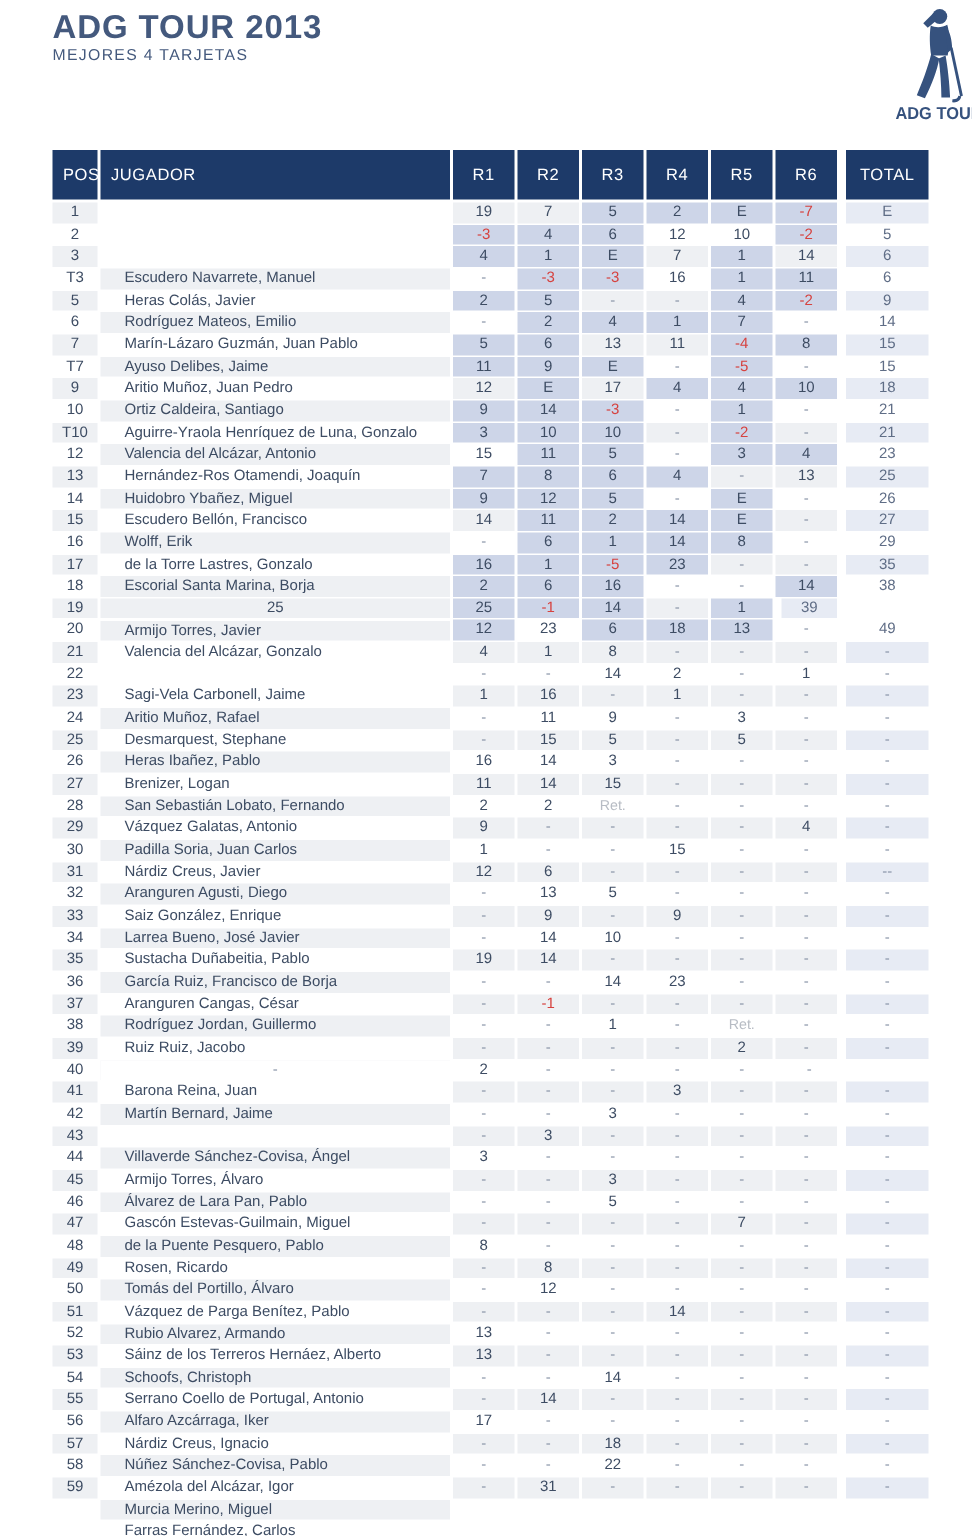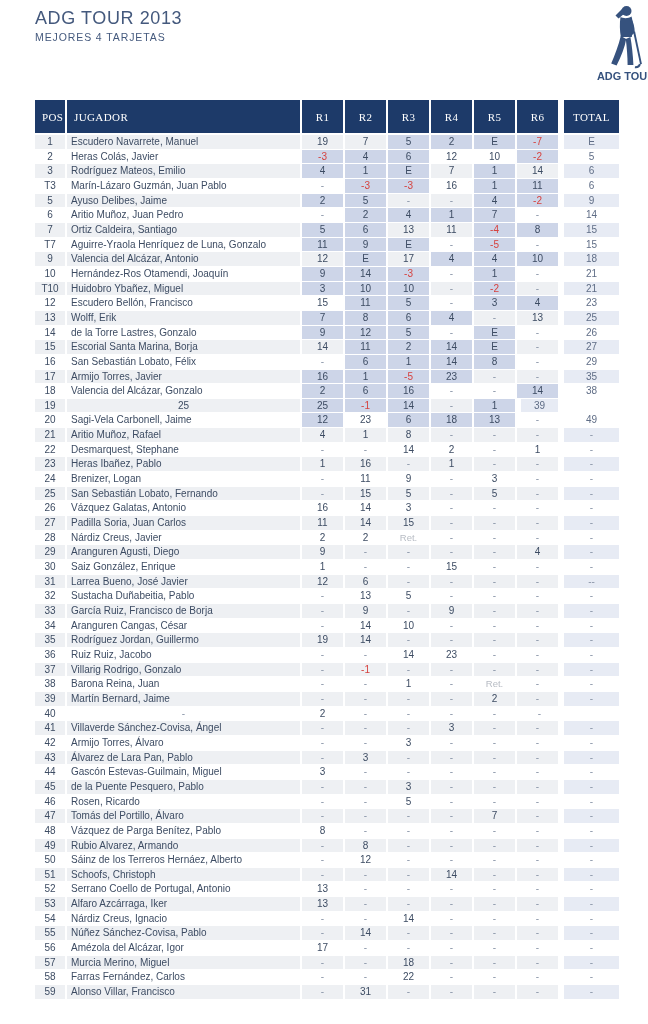--- a/index.html
+++ b/index.html
@@ -3,46 +3,46 @@
 <meta charset="utf-8">
 <style>
   html,body{margin:0;padding:0;}
   body{
     width:648px;height:1024px;position:relative;overflow:hidden;
     background:#ffffff;font-family:"Liberation Sans", sans-serif;
     -webkit-font-smoothing:antialiased;
   }
   
   .title-block{position:absolute;left:35px;top:7px;}
-  .page-title{font-size:18px;letter-spacing:.6px;color:var(--title,#44597d);font-weight:400;line-height:22px;}
+  .page-title{font-size:22px;letter-spacing:.6px;color:var(--title,#44597d);font-weight:700;line-height:22px;}
   .page-subtitle{font-size:10.5px;letter-spacing:.9px;color:var(--title,#44597d);font-weight:400;margin-top:2px;}
   .logo{position:absolute;left:592px;top:5px;width:68px;text-align:center;}
   .logo svg{display:block;margin:0 auto;}
   .logo-wordmark{font-size:11.5px;font-weight:700;color:var(--logo,#36527e);letter-spacing:0;transform:scaleX(.95);transform-origin:center;margin-top:1px;white-space:nowrap;}
   
   .results-table{position:absolute;left:35px;top:100px;width:590px;}
   .grid{display:grid;grid-template-columns:30px 233px 41px 41px 41px 41px 41px 41px 59px;column-gap:2px;}
-  .thead{height:32px;font-family:Liberation Serif, serif;}
+  .thead{height:32px;}
   .thead .hc{
     background:var(--navy,#1d3a69);color:#ffffff;font-size:11px;letter-spacing:.4px;
     display:flex;align-items:center;justify-content:center;height:33px;
   }
   .thead .hc.left{justify-content:flex-start;padding-left:7px;}
   .thead .hc.total-h{margin-left:4px;}
   .tbody{margin-top:3px;}
   .row{height:13.66px;margin-bottom:1px;}
   .c{
     font-size:10px;line-height:13.8px;height:13.66px;overflow:hidden;
     color:var(--text,#3d4c63);text-align:center;white-space:nowrap;
   }
   .row.odd .c{background:var(--rowAlt,#eef0f3);}
   .row.even .c{background:#ffffff;}
   .row.odd .c.total{background:var(--totalAlt,#e7ebf4);}
   .row.even .c.total{background:#ffffff;}
-  .c.name{text-align:left;padding-left:4px;}
+  .c.name{text-align:left;padding-left:16px;margin-top:44px;}
   .c.total{margin-left:4px;color:var(--totalText,#5f6d86);}
   .c.hl{background:var(--highlight,#cdd5e8) !important;}
   .c.neg{color:var(--red,#d6423f);}
   .c.dash{color:var(--muted,#8b96a9);}
   .c.ret{color:var(--ret,#b7bcc4);font-size:9.5px;}
 </style>
 </head>
 <body>
 
 <div class="title-block">

